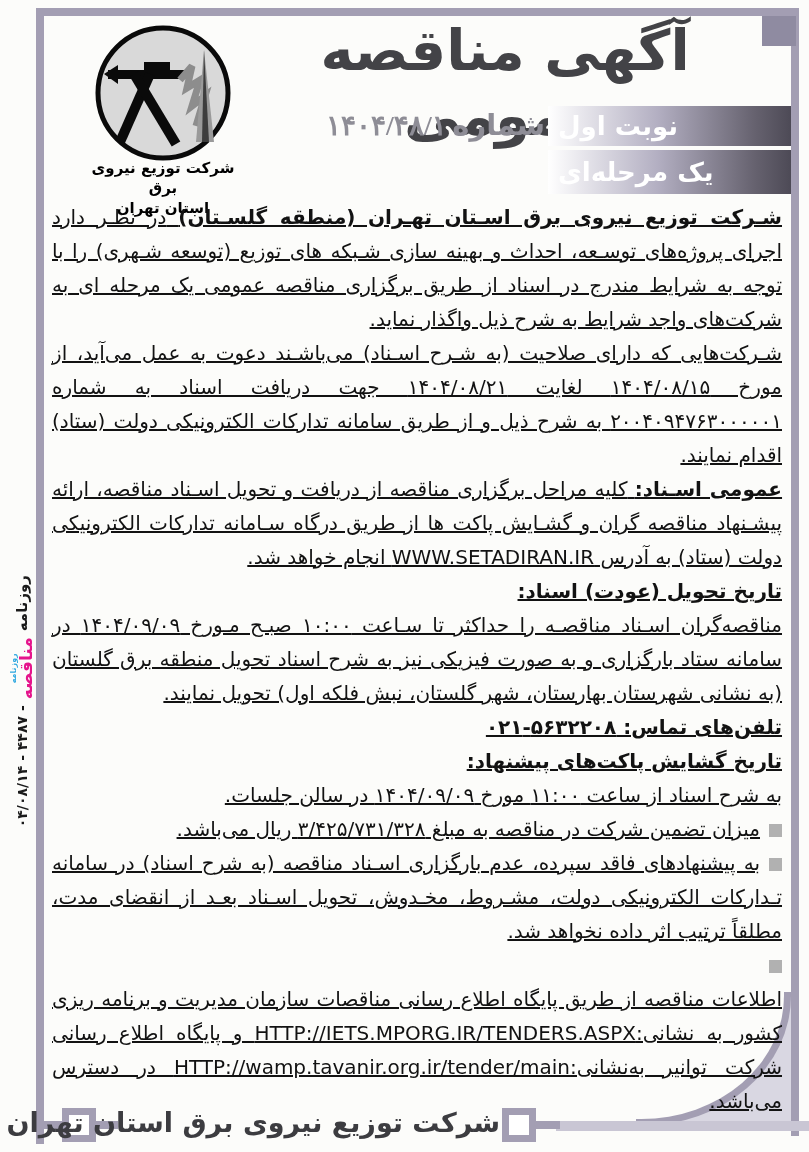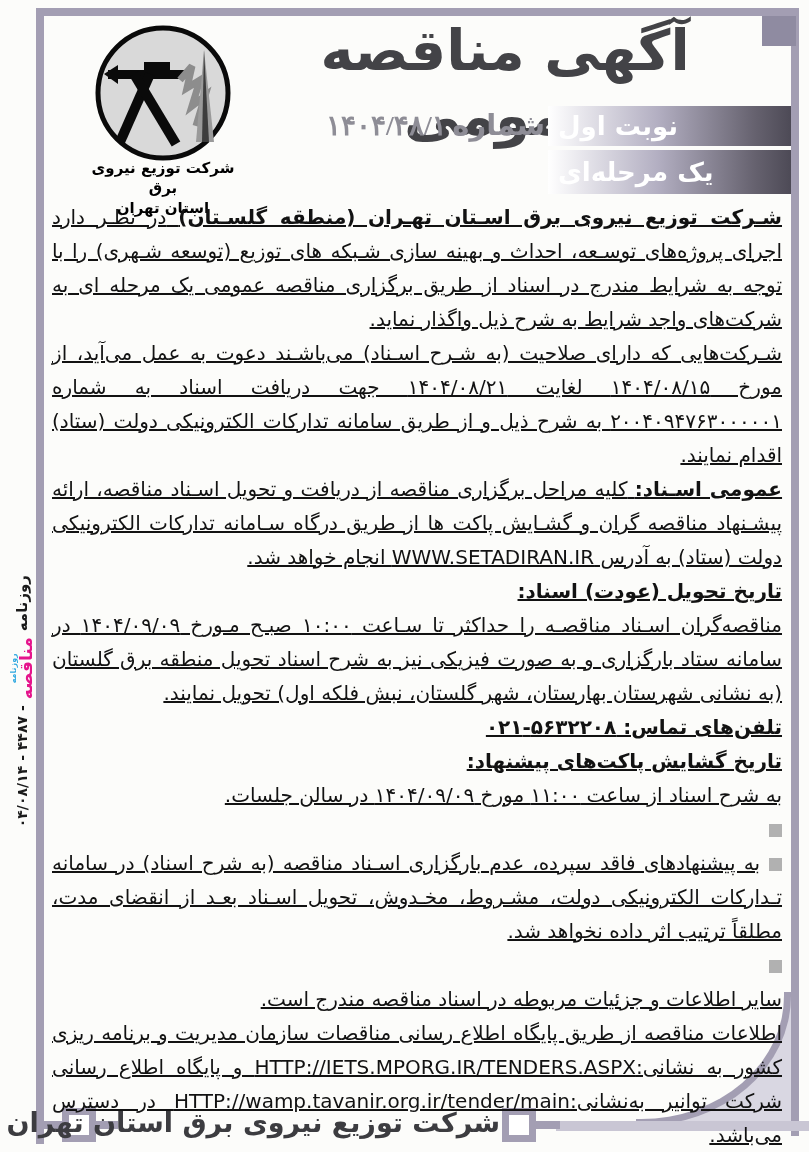--- a/index.html
+++ b/index.html
@@ -147,20 +147,19 @@
 
 <div class="content">
   <p><span class="lead">شـرکت توزیع نیروی برق اسـتان تهـران (منطقه گلسـتان)</span> <span>در نظـر دارد اجرای پروژه‌های توسـعه، احداث و بهینه سازی شـبکه های توزیع (توسعه شـهری) را با توجه به شرایط مندرج در اسناد از طریق برگزاری مناقصه عمومی یک مرحله ای به شرکت‌های واجد شرایط به شرح ذیل واگذار نماید.</span></p>
   <p>شـرکت‌هایی که دارای صلاحیت (به شـرح اسـناد) می‌باشـند دعوت به عمل می‌آید، از مورخ ۱۴۰۴/۰۸/۱۵ لغایت ۱۴۰۴/۰۸/۲۱ جهت دریافت اسناد به شماره ۲۰۰۴۰۹۴۷۶۳۰۰۰۰۰۱ به شرح ذیل و از طریق سامانه تدارکات الکترونیکی دولت (ستاد) اقدام نمایند.</p>
   <p><span class="lead">عمومی اسـناد:</span> <span>کلیه مراحل برگزاری مناقصه از دریافت و تحویل اسـناد مناقصه، ارائه پیشـنهاد مناقصه گران و گشـایش پاکت ها از طریق درگاه سـامانه تدارکات الکترونیکی دولت (ستاد) به آدرس WWW.SETADIRAN.IR انجام خواهد شد.</span></p>
   <p class="head">تاریخ تحویل (عودت) اسناد:</p>
   <p>مناقصه‌گران اسـناد مناقصـه را حداکثر تا سـاعت ۱۰:۰۰ صبـح مـورخ ۱۴۰۴/۰۹/۰۹ در سامانه ستاد بارگزاری و به صورت فیزیکی نیز به شرح اسناد تحویل منطقه برق گلستان (به نشانی شهرستان بهارستان، شهر گلستان، نبش فلکه اول) تحویل نمایند.</p>
   <p class="head">تلفن‌های تماس: ۵۶۳۲۲۰۸-۰۲۱</p>
   <p class="head">تاریخ گشایش پاکت‌های پیشنهاد:</p>
   <p>به شرح اسناد از ساعت ۱۱:۰۰ مورخ ۱۴۰۴/۰۹/۰۹ در سالن جلسات.</p>
-  <p><span class="bullet-sq"></span></p>
+  <p><span class="bullet-sq"></span><span>میزان تضمین شرکت در مناقصه به مبلغ ۳/۴۲۵/۷۳۱/۳۲۸ ریال می‌باشد.</span></p>
   <p><span class="bullet-sq"></span><span>به پیشنهادهای فاقد سپرده، عدم بارگزاری اسـناد مناقصه (به شرح اسناد) در سامانه تـدارکات الکترونیکی دولت، مشـروط، مخـدوش، تحویل اسـناد بعـد از انقضای مدت، مطلقاً ترتیب اثر داده نخواهد شد.</span></p>
   <p><span class="bullet-sq"></span></p>
-  <p>سایر اطلاعات و جزئیات مربوطه در اسناد مناقصه مندرج است.</p>
   <p>اطلاعات مناقصه از طریق پایگاه اطلاع رسانی مناقصات سازمان مدیریت و برنامه ریزی کشور به نشانی:HTTP://IETS.MPORG.IR/TENDERS.ASPX و پایگاه اطلاع رسانی شرکت توانیر به‌نشانی:HTTP://wamp.tavanir.org.ir/tender/main در دسترس می‌باشد.</p>
 </div>
 
 <div class="footer-company">شرکت توزیع نیروی برق استان تهران</div>
 
 </body></html>

